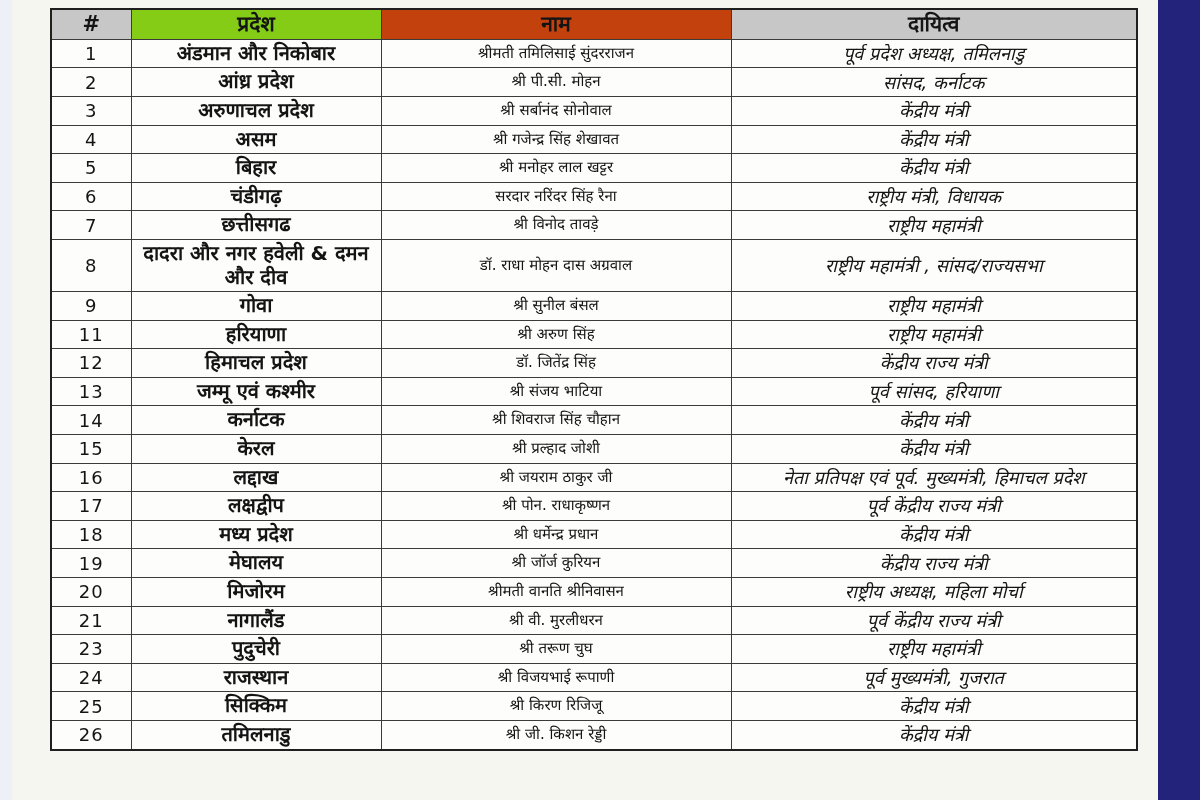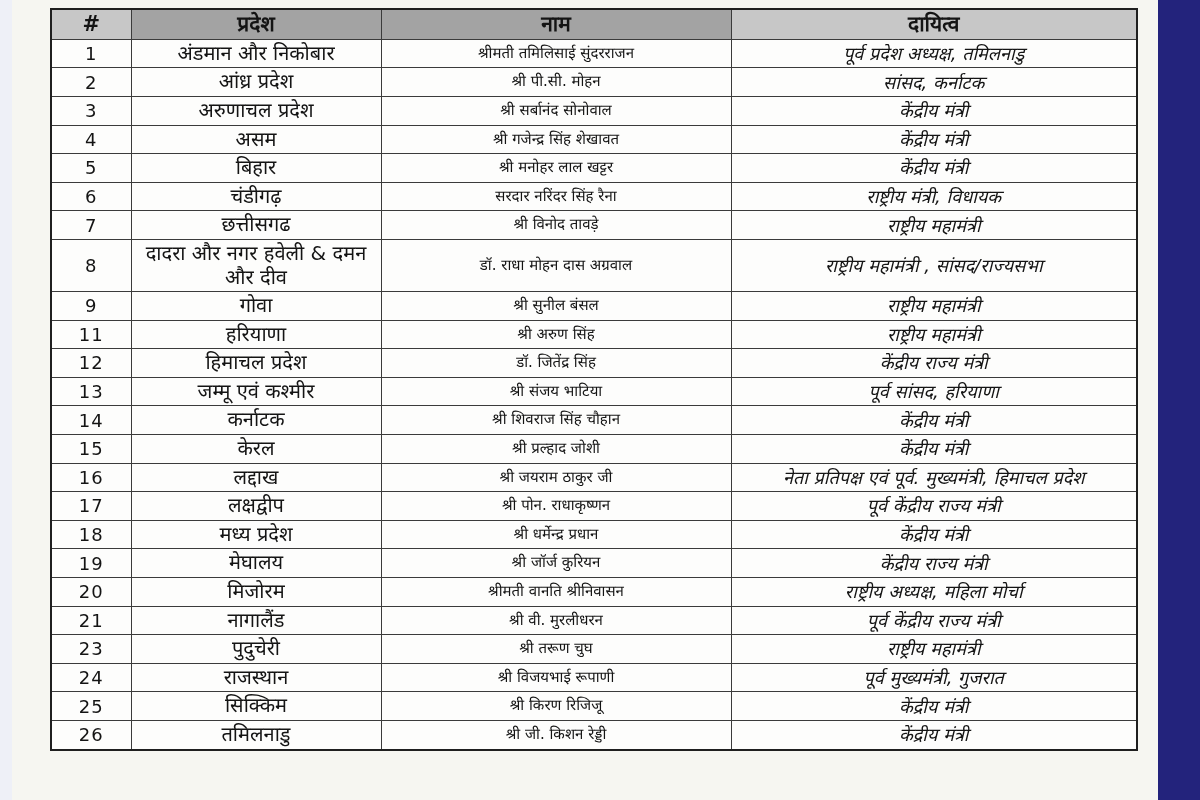--- a/index.html
+++ b/index.html
@@ -36,42 +36,42 @@
     line-height: 1.18;
     overflow: hidden;
   }
   thead th {
     height: 30px;
     font-size: 21px;
     font-weight: bold;
   }
   tbody td { height: 25px; }
   td.cell-no    { font-size: 18px; letter-spacing: 1px; }
-  td.cell-state { font-size: 20px; font-weight: normal; text-align: center; }
+  td.cell-state { font-size: 20px; font-weight: bold; text-align: center; }
   td.cell-name  { font-size: 15px; }
   td.cell-role  { font-size: 18px; font-style: italic; }
 </style>
 </head>
 <body style="background: rgb(246, 246, 241);">
 
 <div class="left-strip"></div>
 
 <div class="table-wrap">
   <table class="ministers">
     <colgroup>
       <col style="width:80px">
       <col style="width:250px">
       <col style="width:350px">
       <col style="width:406px">
     </colgroup>
     <thead>
       <tr>
         <th style="background: rgb(199, 199, 199);">#</th>
-        <th style="background: #a3a3a3;">प्रदेश</th>
-        <th style="background: #a3a3a3;">नाम</th>
+        <th style="background: #84cc16;">प्रदेश</th>
+        <th style="background: #c2410c;">नाम</th>
         <th style="background: rgb(199, 199, 199);">दायित्व</th>
       </tr>
     </thead>
     <tbody>
         <tr>
     <td class="cell-no">1</td>
     <td class="cell-state">अंडमान और निकोबार</td>
     <td class="cell-name">श्रीमती तमिलिसाई सुंदरराजन</td>
     <td class="cell-role">पूर्व प्रदेश अध्यक्ष, तमिलनाडु</td>
   </tr>

